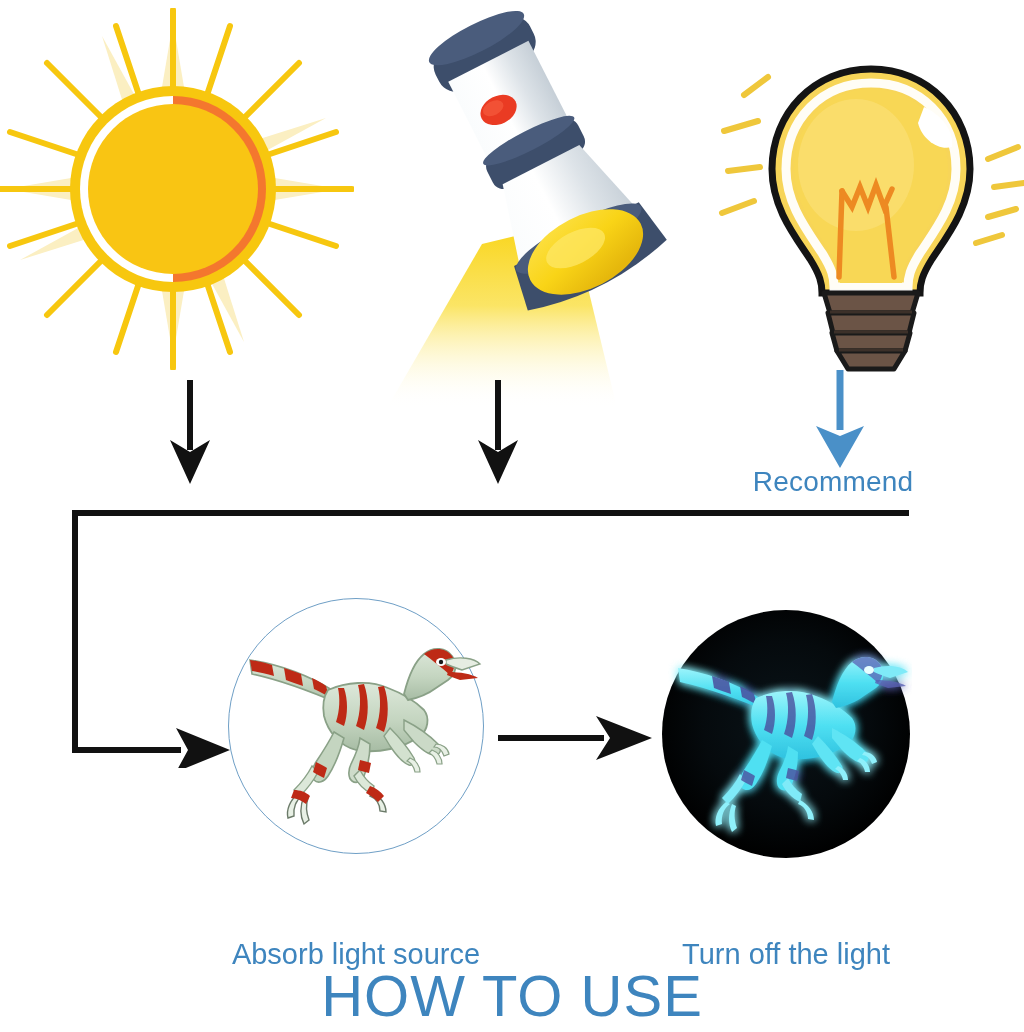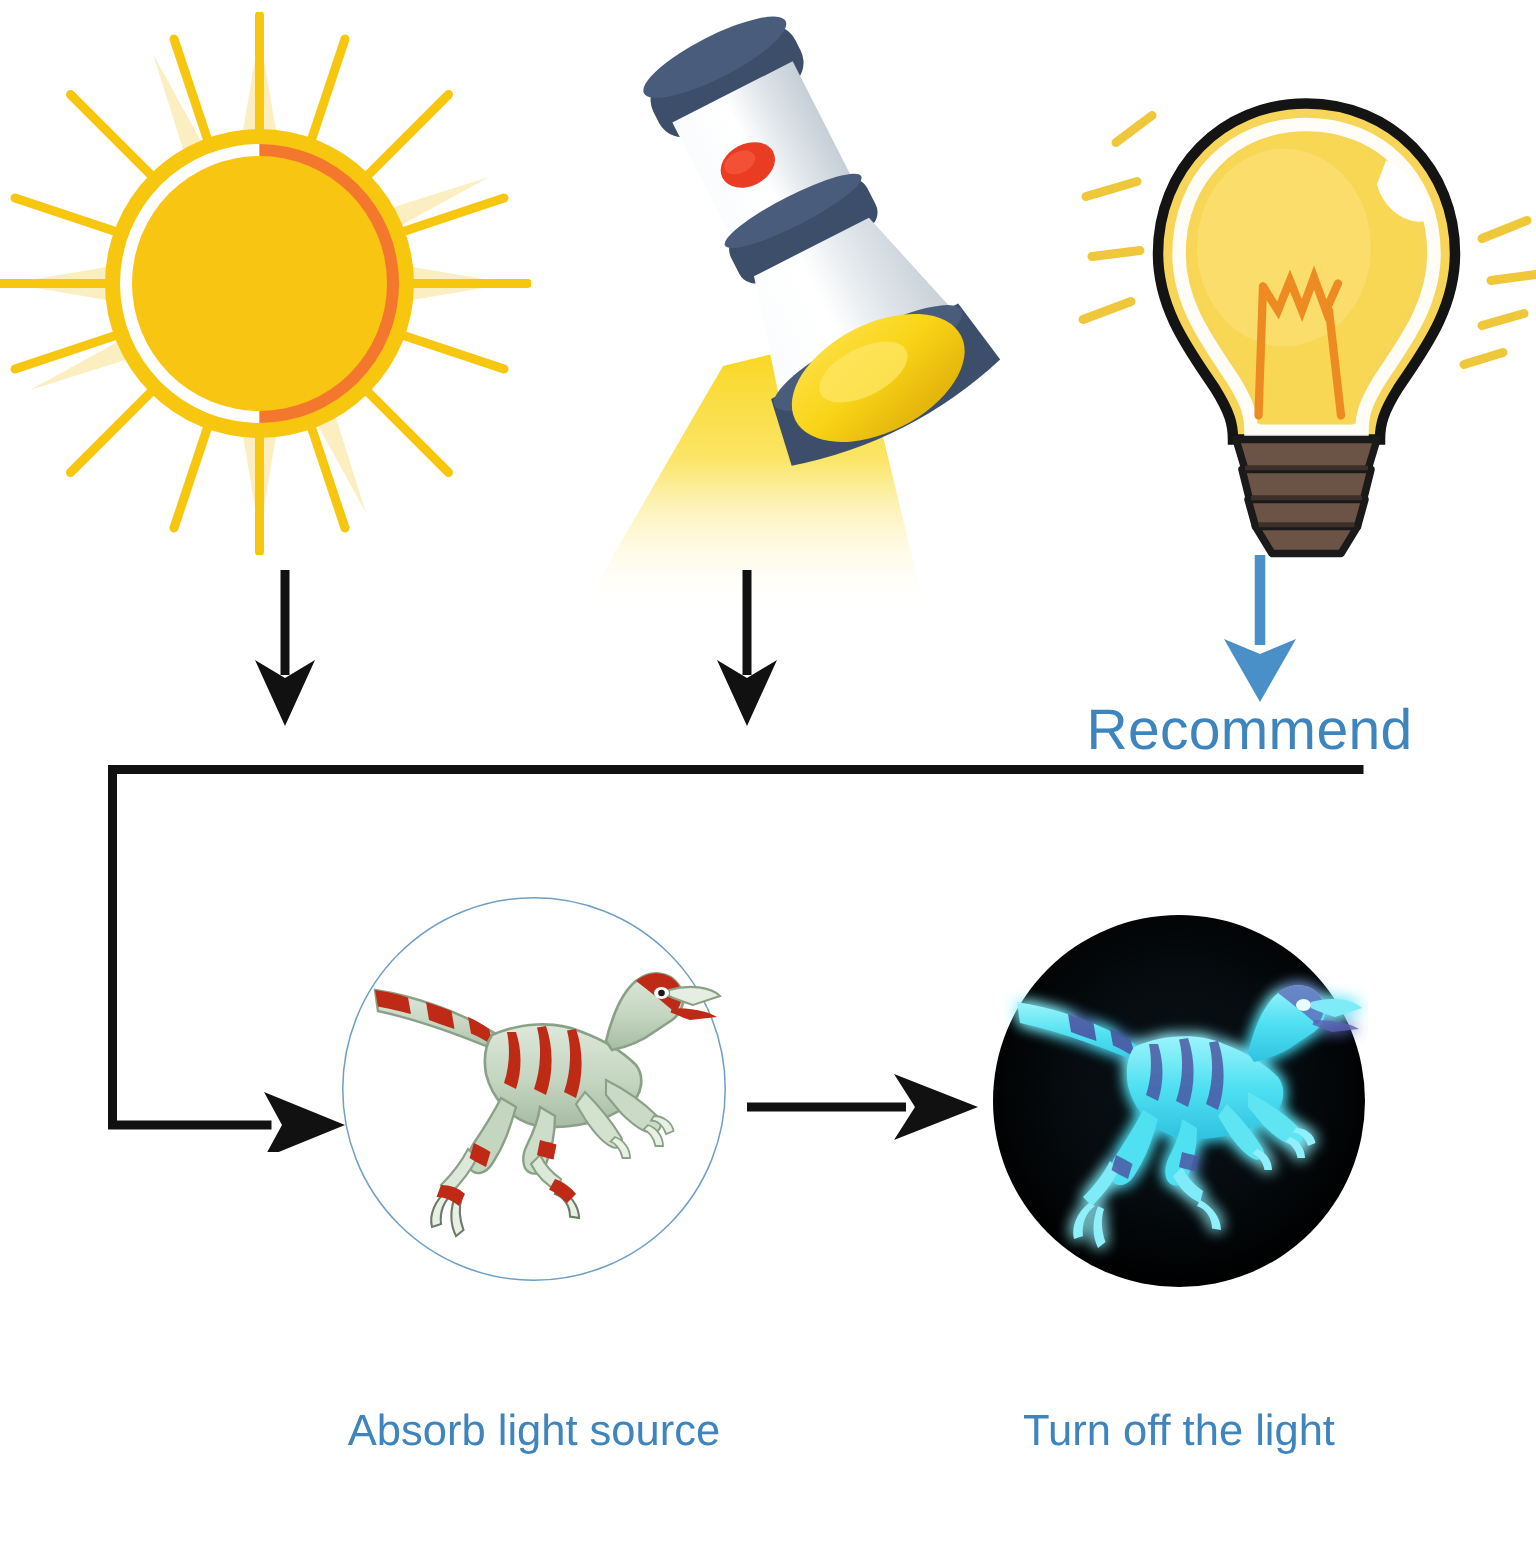--- a/index.html
+++ b/index.html
@@ -48,21 +48,21 @@
   #arrow-sun-down   { left: 150px; top: 378px; width: 80px;  height: 110px; }
   #arrow-torch-down { left: 458px; top: 378px; width: 80px;  height: 110px; }
   #arrow-bulb-down  { left: 800px; top: 368px; width: 80px;  height: 105px; }
 
   #recommend-label {
     left: 718px;
     top: 466px;
     width: 230px;
     text-align: center;
     color: #3E85BE;
-    font-size: 38px;
+    font-size: 28px;
     letter-spacing: .2px;
     white-space: nowrap;
   }
 
   
   #bracket-connector {
     left: 70px;
     top: 508px;
     width: 860px;
     height: 260px;
@@ -478,14 +478,15 @@
   <div class="abs caption" id="caption-absorb">
     <div>Absorb light source</div>
     
   </div>
 
   <div class="abs caption" id="caption-glow">
     <div>Turn off the light</div>
     
   </div>
 
+  <div class="abs" id="page-title">HOW TO USE</div>
 
 </div>
 
 </body></html>

